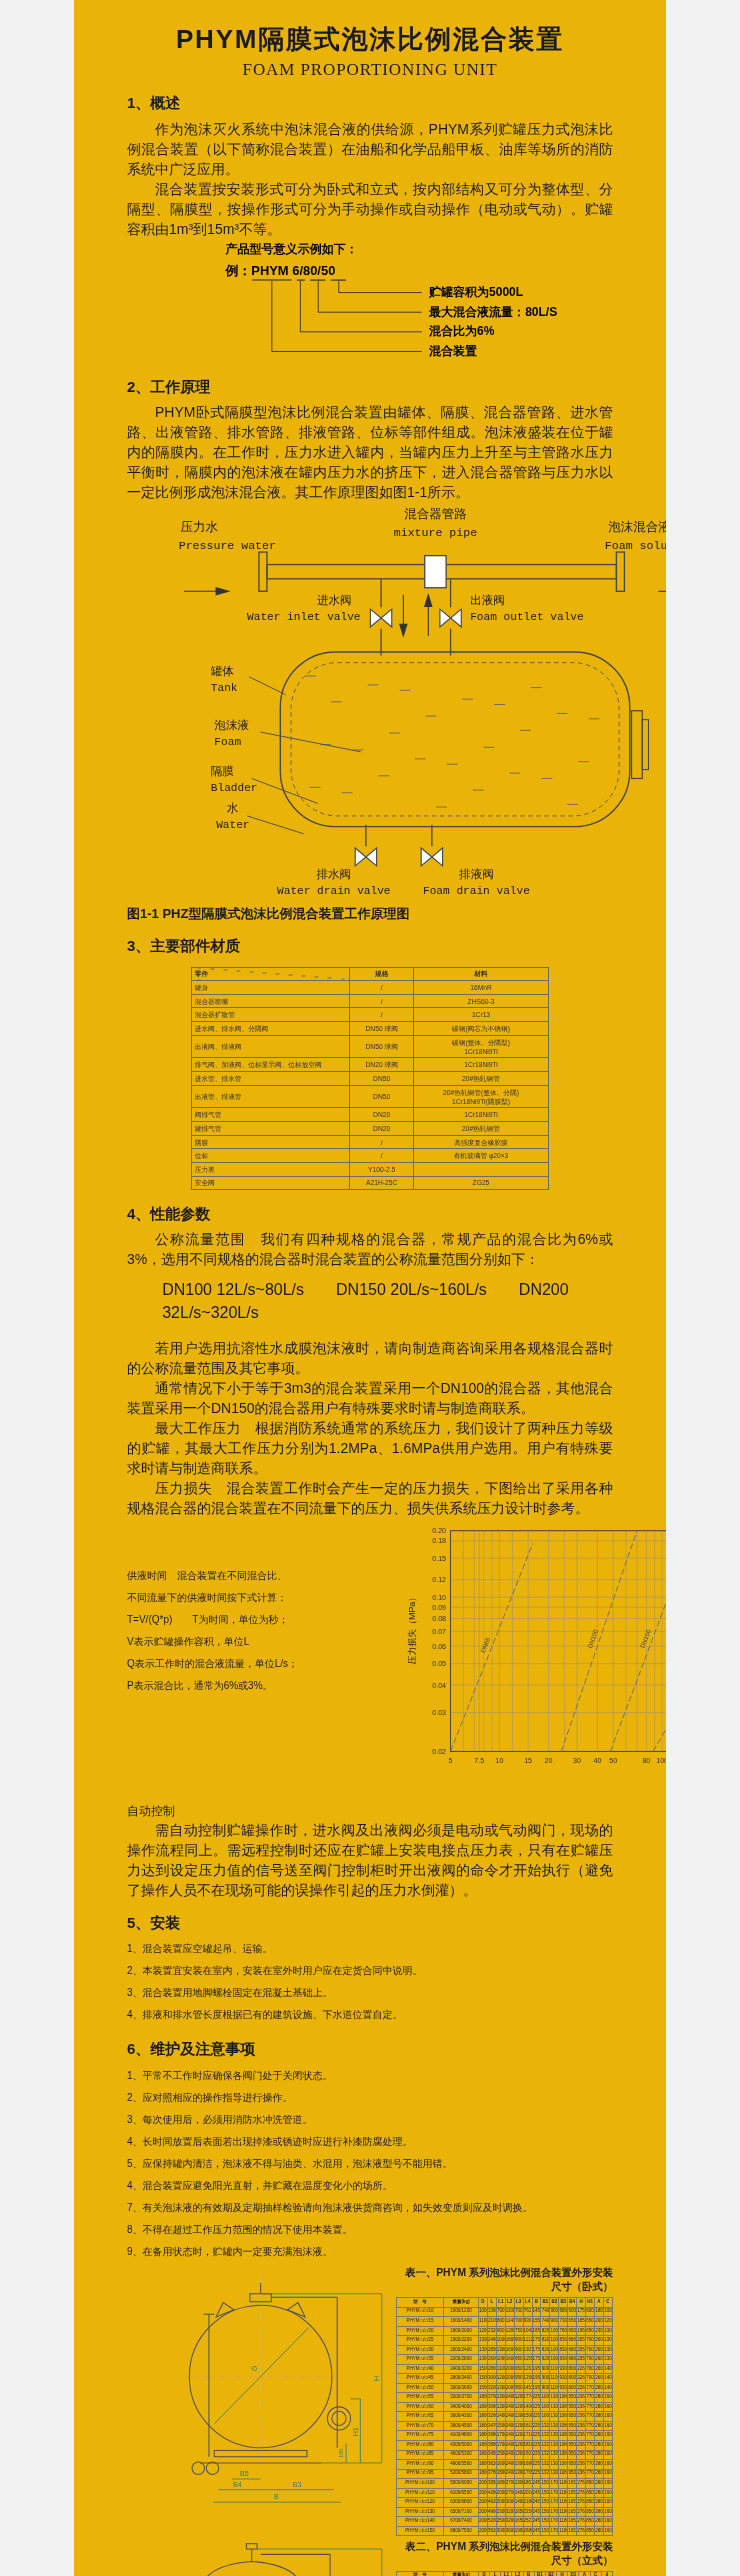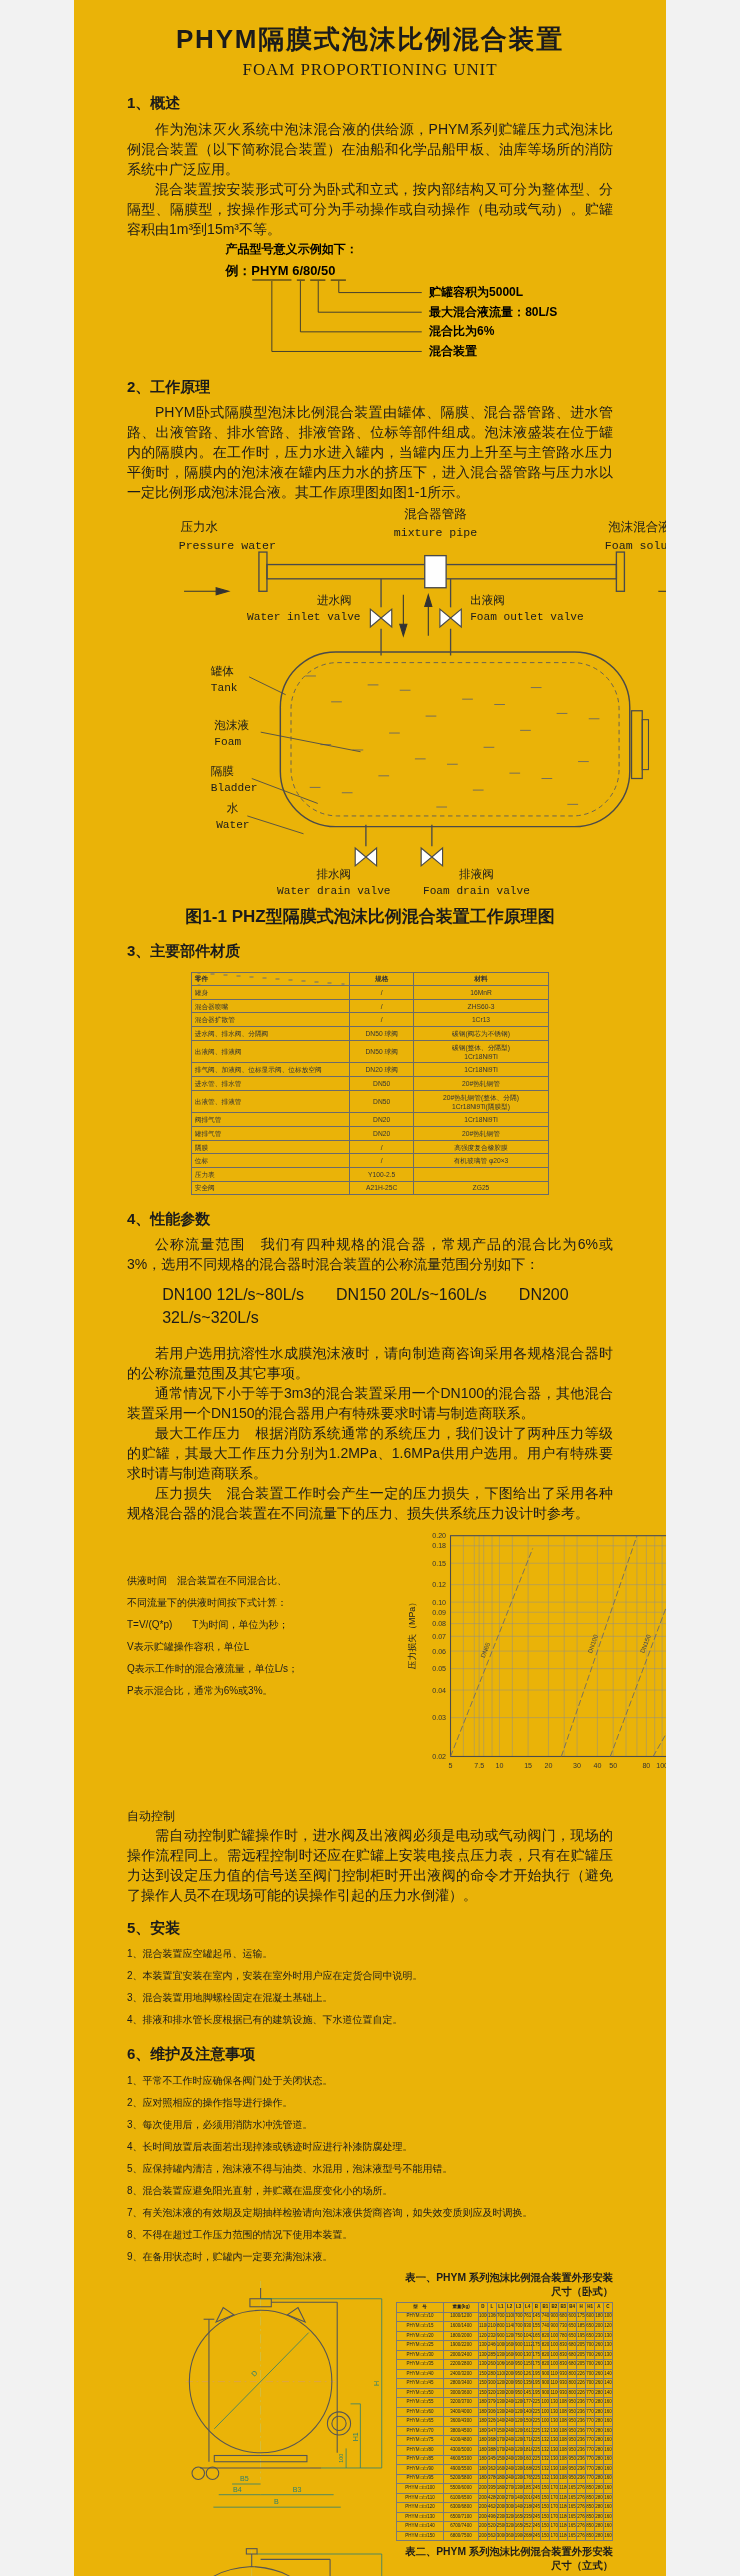--- a/index.html
+++ b/index.html
@@ -4,21 +4,21 @@
 <style>
   html,body{margin:0;padding:0;background:#f2f2f2;}
   .page{position:relative;width:592px;height:2576px;background:#eab308;margin:0 auto;
         font-family:"Liberation Sans",sans-serif;color:#1b1b1b;overflow:hidden;
         box-sizing:border-box;padding:12.5px 53px 0 53px;}
   .title{font-size:26px;font-weight:bold;text-align:center;margin:9px 0 3.6px 0;letter-spacing:1.8px;}
   .subtitle{font-family:"Liberation Serif",serif;font-size:17px;text-align:center;margin:0 0 14.3px 0;letter-spacing:0.9px;}
   .sec{font-size:15px;font-weight:bold;margin:14.3px 0 5.3px 0;}
   .body-p{font-size:14px;line-height:20px;text-align:justify;margin:0;text-indent:2em;}
   .flow-line{font-size:16px;line-height:23px;margin:9px 0 14.3px 0;padding-left:2.2em;}
-  .fig-caption{font-size:17px;font-weight:bold;text-align:center;margin:5.3px 0 0 0;}
+  .fig-caption{font-size:13px;font-weight:bold;text-align:left;margin:5.3px 0 0 0;}
   .center-svg{display:block;margin:0 auto;}
   
   #materials-table{border-collapse:collapse;margin:10.7px auto 3.6px auto;width:358px;font-size:6.7px;color:#333;}
   #materials-table th,#materials-table td{border:0.9px solid #6b6b6b;padding:1.8px 2.7px;text-align:center;white-space:pre-line;line-height:1.35;}
   #materials-table td.rowhead{text-align:left;}
   #materials-table th:first-child{background:
      linear-gradient(to top right,transparent 49.4%,#6b6b6b 49.4%,#6b6b6b 50.6%,transparent 50.6%);
      text-align:left;vertical-align:bottom;width:152px;}
   
   .perf-row{display:flex;margin-top:1.8px;}
@@ -366,21 +366,21 @@
       <div class="list-line">4、排液和排水管长度根据已有的建筑设施、下水道位置自定。</div>
     </div>
 
   <div class="sec">6、维护及注意事项</div>
   <div id="maintain-list">
       <div class="list-line">1、平常不工作时应确保各阀门处于关闭状态。</div>
       <div class="list-line">2、应对照相应的操作指导进行操作。</div>
       <div class="list-line">3、每次使用后，必须用消防水冲洗管道。</div>
       <div class="list-line">4、长时间放置后表面若出现掉漆或锈迹时应进行补漆防腐处理。</div>
       <div class="list-line">5、应保持罐内清洁，泡沫液不得与油类、水混用，泡沫液型号不能用错。</div>
-      <div class="list-line">8、混合装置应避免阳光直射，并贮藏在温度变化小的场所。</div>
+      <div class="list-line">4、混合装置应避免阳光直射，并贮藏在温度变化小的场所。</div>
       <div class="list-line">7、有关泡沫液的有效期及定期抽样检验请向泡沫液供货商咨询，如失效变质则应及时调换。</div>
       <div class="list-line">8、不得在超过工作压力范围的情况下使用本装置。</div>
       <div class="list-line">9、在备用状态时，贮罐内一定要充满泡沫液。</div>
     </div>
 
   <div class="dim-block">
     <div class="dim-left">
       <svg width="269" height="257" viewBox="0 0 302 288">
         <line x1="150" y1="12" x2="150" y2="235" stroke="#cfc04a" stroke-width="1" stroke-dasharray="10 4 2 4"></line>
         <line x1="66" y1="125" x2="234" y2="125" stroke="#d8a05a" stroke-width="0.8" stroke-dasharray="8 4 2 4"></line>

